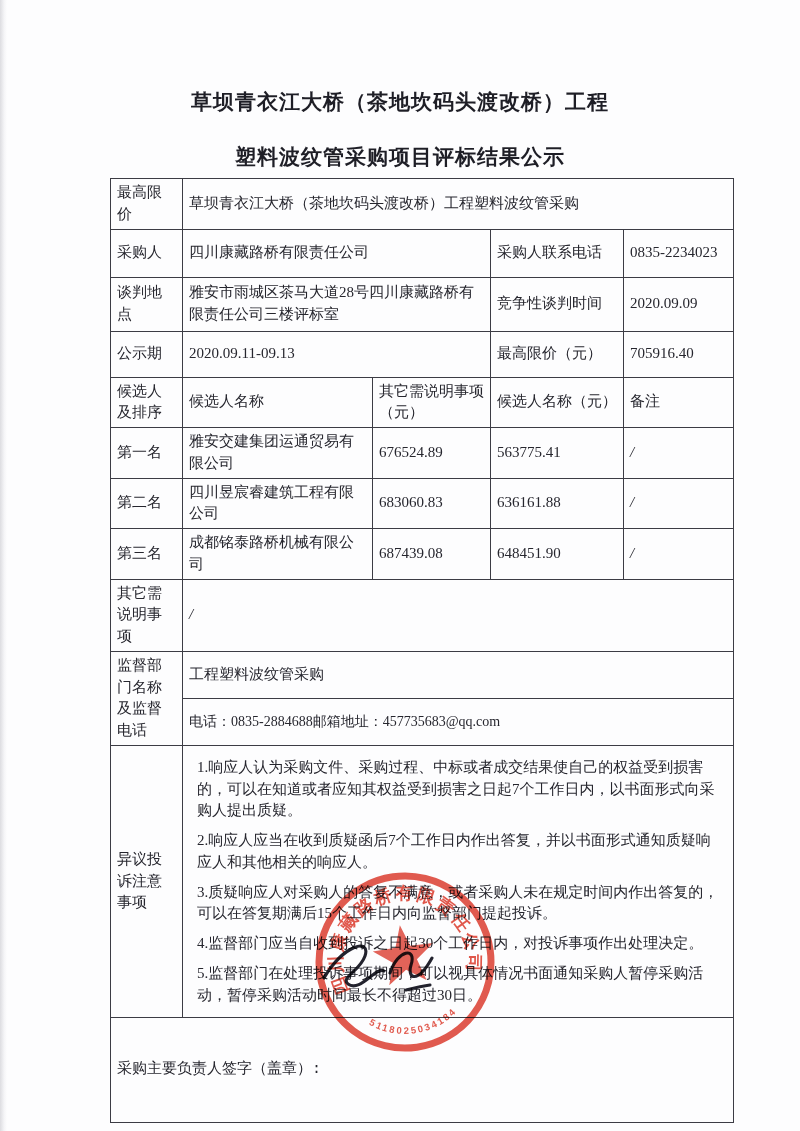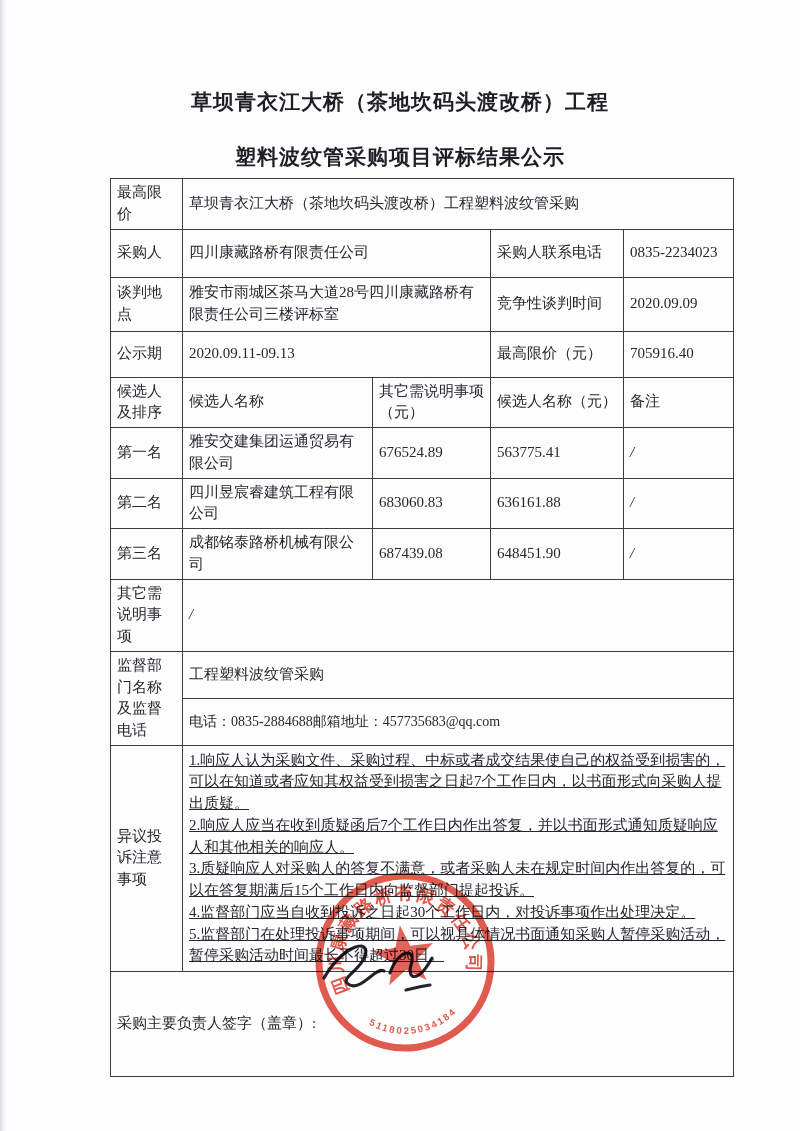--- a/index.html
+++ b/index.html
@@ -24,22 +24,22 @@
   }
   table.result td {
     border:1.5px solid #3c3c44; padding:3px 6px; font-size:15px;
     line-height:1.45; vertical-align:middle; word-break:break-all;
     color:#26262e;
   }
   td.l { text-align:left; }
   td.c { text-align:left; }
   td.slash { font-style:italic; font-size:17px; }
   td.objection-cell { padding:8px 10px; font-size:14.5px; line-height:1.55; vertical-align:middle; }
-  td.objection-cell p { margin:0;text-decoration:underline; }
-  td.sign-cell { font-size:15.5px; padding-left:8px; }
+  td.objection-cell p { margin:8px; }
+  td.sign-cell { font-size:15.5px; padding-left:8px;font-family:Liberation Mono, monospace; }
   .stamp {
     position:absolute; left:310px; top:867px; width:190px; height:190px;
     mix-blend-mode:multiply; opacity:.92; transform:rotate(-8deg);
     pointer-events:none;
   }
   .signature {
     position:absolute; left:318px; top:928px; width:122px; height:78px;
     mix-blend-mode:multiply; pointer-events:none;
   }
 </style>

